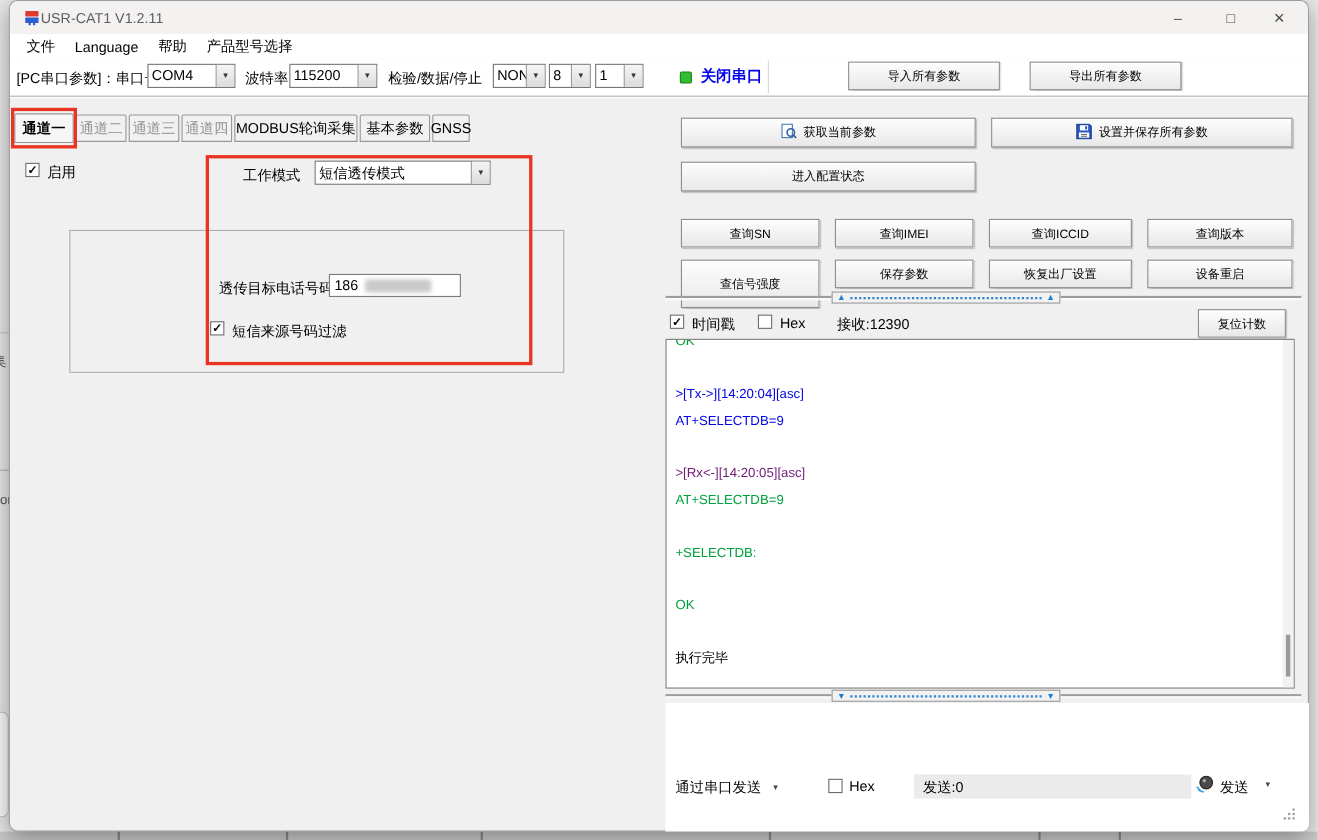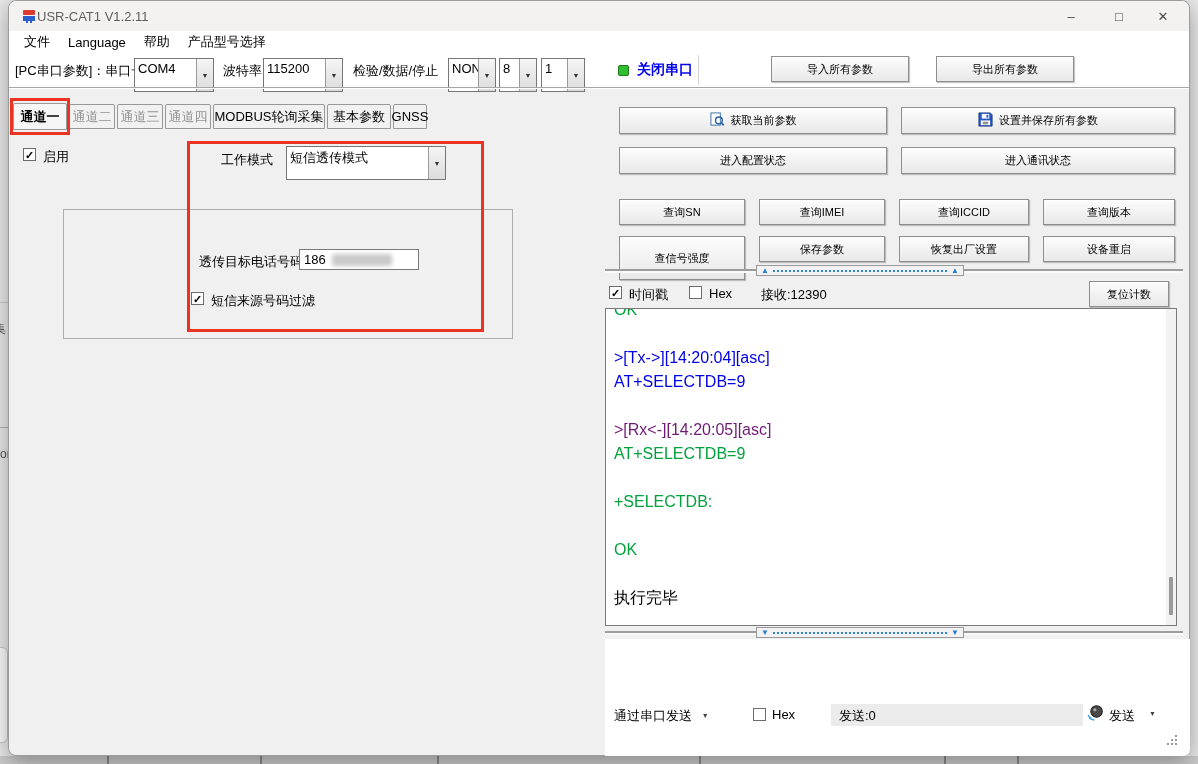--- a/index.html
+++ b/index.html
@@ -8,31 +8,31 @@
   .abs{position:absolute}
   .win{position:absolute;left:8px;top:0;width:1182px;height:756px;background:#f0f0f0;border:1px solid #9c9c9c;border-radius:8px;box-shadow:0 6px 22px rgba(0,0,0,.35)}
   .titlebar{position:absolute;left:0;top:0;width:100%;height:30px;background:#f4f2f1;border-radius:8px 8px 0 0;display:flex;align-items:center}
   .title-text{color:#5f5f5f;font-size:13px;margin-left:8px}
   .winbtn{width:44px;height:30px;display:flex;align-items:center;justify-content:center;color:#4a4a4a;font-size:13px}
   .menubar{position:absolute;left:0;top:30px;width:100%;height:22px;background:#ffffff;display:flex;align-items:center;padding-left:6px}
   .menu-item{padding:0 9px;font-size:13px}
   .toolbar{position:absolute;left:0;top:52px;width:100%;height:34px;background:#ffffff}
   .groove{position:absolute;left:0;width:100%;height:2px;border-top:1px solid #a6a6a6;border-bottom:1px solid #fdfdfd}
   .t{position:absolute;white-space:nowrap}
-  .combo{position:absolute;display:flex;background:#fff;border:1px solid #767676;height:34px}
+  .combo{position:absolute;display:flex;background:#fff;border:1px solid #767676;height:22px}
   .combo .val{flex:1;padding:2px 3px;font-size:13px;overflow:hidden;white-space:nowrap}
   .combo .arrow{width:17px;border-left:1px solid #9a9a9a;background:linear-gradient(#f5f5f5,#dcdcdc);display:flex;align-items:center;justify-content:center;font-size:7px;color:#333}
   .btn{position:absolute;display:flex;align-items:center;justify-content:center;gap:6px;background:linear-gradient(#fdfdfd,#e8e8e8);border:1px solid #8e8e8e;box-shadow:inset 0 1px 0 #fff,1px 1px 1px rgba(0,0,0,.22);font-size:11px}
   .tab{position:absolute;top:103px;height:25px;border:1px solid #989898;background:#f1f1f1;display:flex;align-items:center;justify-content:center;font-size:13px;border-radius:2px 2px 0 0}
   .tab.active{font-weight:bold;background:#f6f6f6;height:27px;top:102px;z-index:3}
   .tab.dis{color:#929292}
   .cb{position:absolute;width:13px;height:13px;background:#fff;border:1px solid #6c6c6c;display:flex;align-items:center;justify-content:center;font-size:11px;font-weight:bold;line-height:10px}
   .groupbox{position:absolute;border:1px solid #adadad}
   .annot{position:absolute;border:3px solid #ea3323;z-index:40;pointer-events:none}
-  .logline{height:24px;line-height:24px;font-size:16px;white-space:nowrap}
+  .logline{height:24px;line-height:24px;font-size:12px;white-space:nowrap}
   .splitline{position:absolute;height:4px;border-top:2px solid #9d9d9d;border-bottom:2px solid #fafafa}
   .handle{position:absolute;height:11px;background:#f2f2f2;border:1px solid #9a9a9a;display:flex;align-items:center;padding:0 4px;gap:4px;z-index:2}
   .handle .dots{flex:1;border-top:2px dotted #2e86d2;height:0}
   .handle .tri{font-size:8px;color:#1f7fd4;line-height:8px}
   .scrolltrack{position:absolute;background:#f2f2f2}
   .scrollthumb{position:absolute;background:#9a9a9a}
   .blurpatch{position:absolute;background:#c9c9c9;filter:blur(2px);border-radius:2px}
   .grip{position:absolute;width:12px;height:12px}
   .grip i{position:absolute;width:2px;height:2px;background:#9a9a9a}
 </style>
@@ -186,23 +186,20 @@
           <rect x="4" y="2" width="8" height="5" fill="#fff"></rect>
           <rect x="9" y="3" width="2" height="3" fill="#2a57c6"></rect>
           <rect x="3" y="9" width="10" height="5" fill="#fff"></rect>
           <line x1="5" y1="11" x2="11" y2="11" stroke="#666"></line>
           <line x1="5" y1="12.6" x2="11" y2="12.6" stroke="#666"></line>
         </svg></span>
     <span>设置并保存所有参数</span>
   </div>
   <div class="btn" style="left:610px;top:146px;width:268px;height:27px">
       <span>进入配置状态</span>
-    </div>
-  <div class="btn" style="left:892px;top:146px;width:274px;height:27px">
-      <span>进入通讯状态</span>
     </div>
 
   <div class="btn" style="left:610px;top:198px;width:126px;height:26px">
       <span>查询SN</span>
     </div>
   <div class="btn" style="left:750px;top:198px;width:126px;height:26px">
       <span>查询IMEI</span>
     </div>
   <div class="btn" style="left:890px;top:198px;width:130px;height:26px">
       <span>查询ICCID</span>

